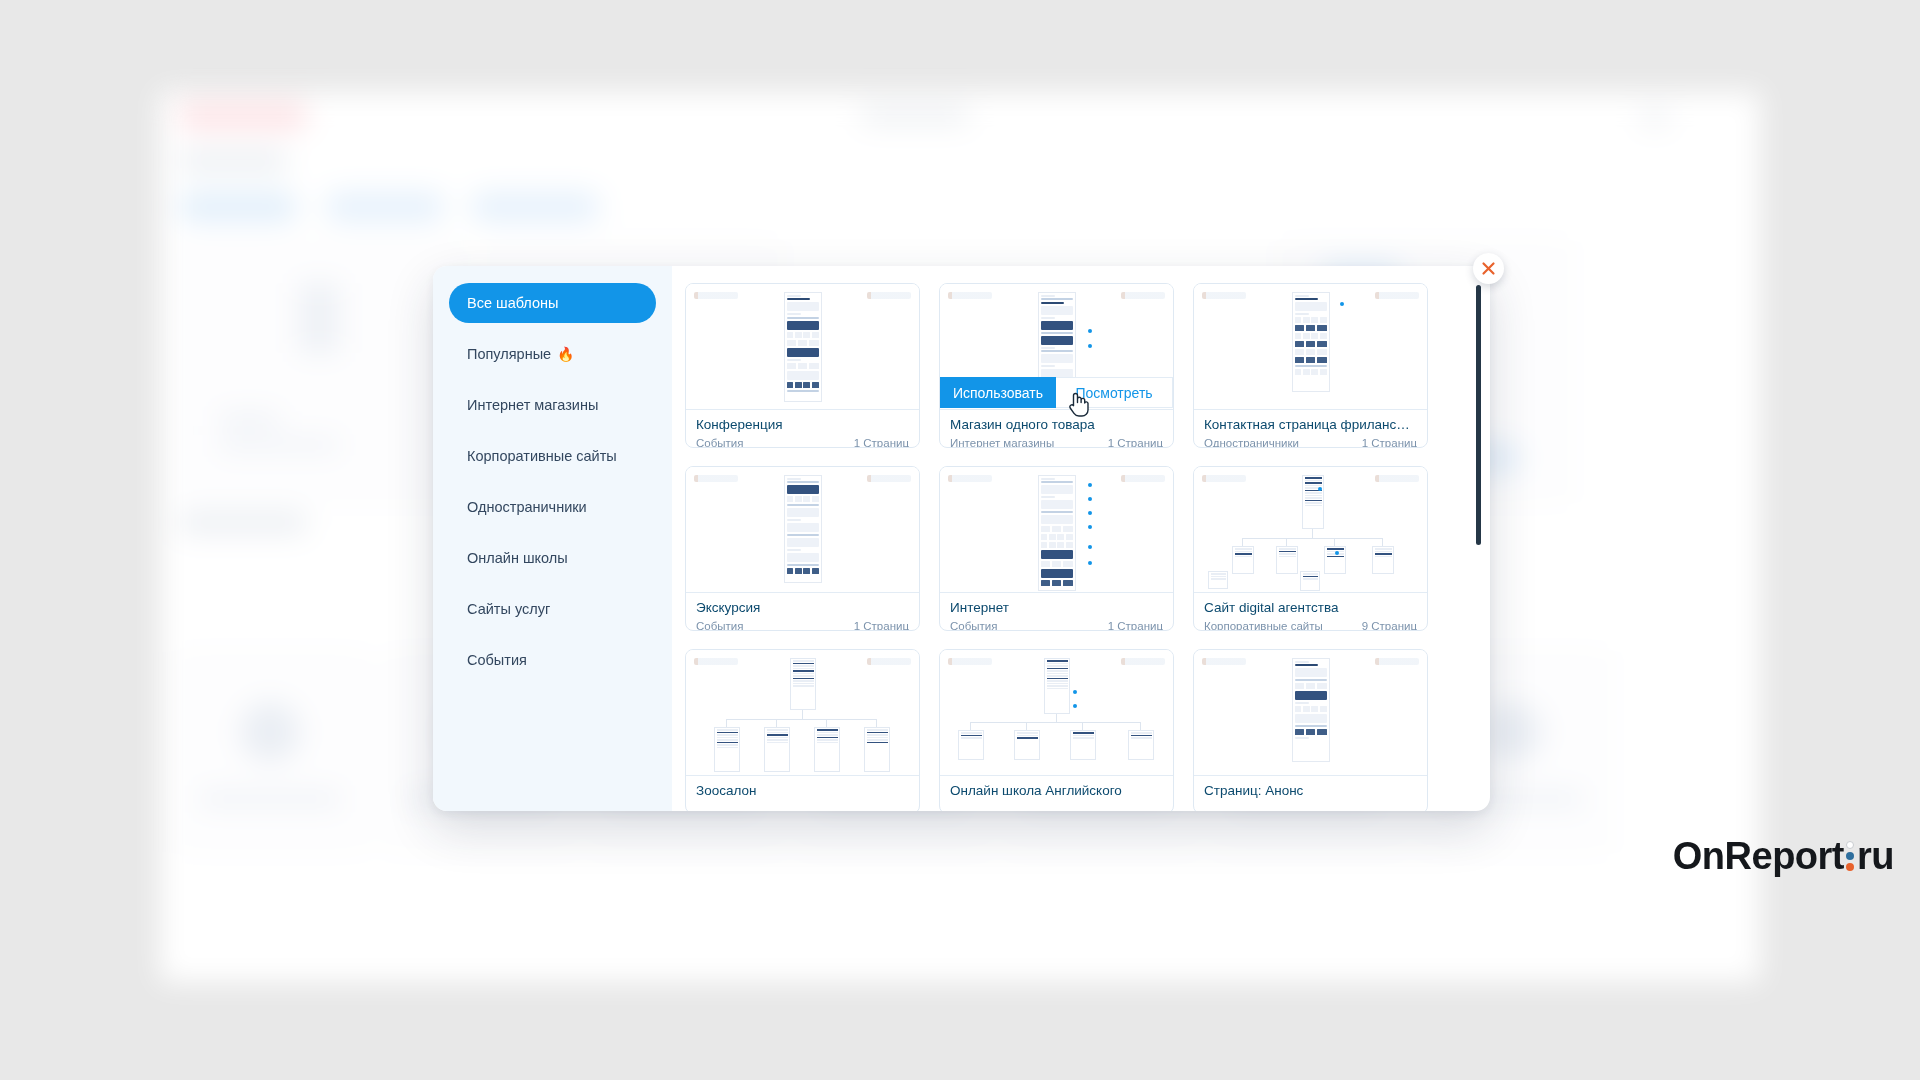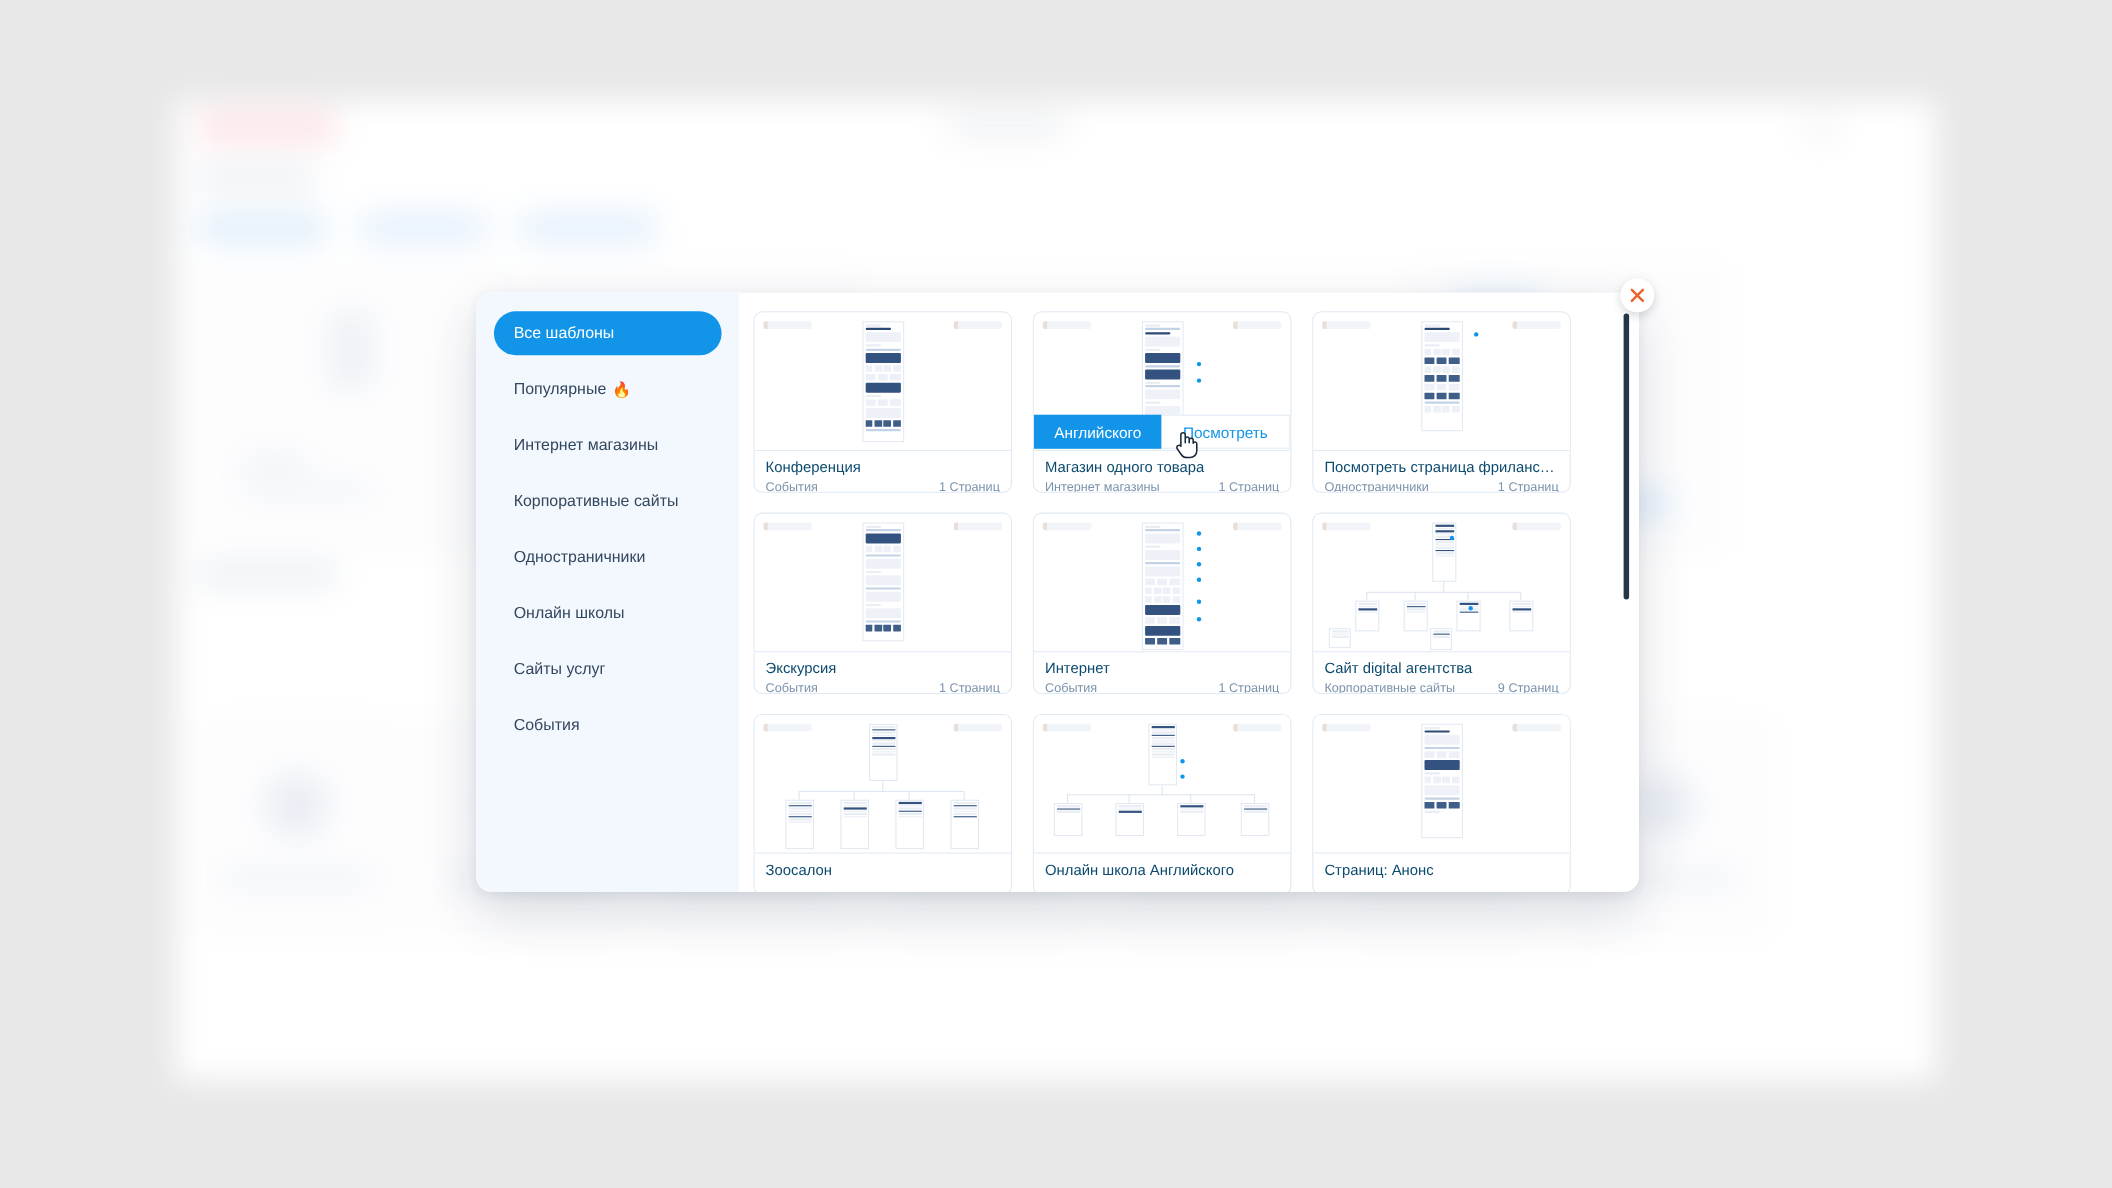--- a/index.html
+++ b/index.html
@@ -429,21 +429,21 @@
               <div class="blk"></div>
                 <div class="w sm"></div>
               <div class="blk"></div>
                 <div class="w md"></div>
               <div class="w sm"></div>
             </div>
             <div class="dot-blue" style="left:148px;top:45px;"></div>
             <div class="dot-blue" style="left:148px;top:60px;"></div>
           </div>
           <div class="tpl-actions">
-            <div class="act-btn primary">Английского</div>
+            <div class="act-btn primary">Использовать</div>
             <div class="act-btn secondary">Посмотреть</div>
           </div>
           <div class="tpl-meta">
             <div class="tpl-title">Магазин одного товара</div>
             <div class="tpl-sub">
               <span>Интернет магазины</span>
               <span>1 Страниц</span>
             </div>
           </div>
         </div>
@@ -493,21 +493,21 @@
               <div class="row">
                   <i></i>
                   <i></i>
                   <i></i>
                   <i></i>
                 </div>
             </div>
             <div class="dot-blue" style="left:146px;top:18px;"></div>
           </div>
           <div class="tpl-meta">
-            <div class="tpl-title">Посмотреть страница фриланс…</div>
+            <div class="tpl-title">Контактная страница фриланс…</div>
             <div class="tpl-sub">
               <span>Одностраничники</span>
               <span>1 Страниц</span>
             </div>
           </div>
         </div>
 
         <div class="tpl-card">
           <div class="tpl-thumb">
             <div class="tpl-logo left"></div>
@@ -858,14 +858,23 @@
       <path d="M5.5 14.5 L5.5 5.5 a2 2 0 0 1 4 0 L9.5 12.5 L9.5 9 a1.8 1.8 0 0 1 3.6 0 L13.1 12.5 L13.1 10.2 a1.8 1.8 0 0 1 3.6 0 L16.7 13 a1.7 1.7 0 0 1 3.3 .4 L20 20 a6 6 0 0 1 -6 6 L11 26 a6 6 0 0 1 -5 -2.6 L2.2 18 a2 2 0 0 1 3.3 -2.3 Z" fill="#ffffff" stroke="#1a2a3a" stroke-width="1.4" stroke-linejoin="round"></path>
     </svg>
   </div>
 
   <div id="close-btn">
     <svg width="15" height="15" viewBox="0 0 15 15">
       <path d="M2.5 2.5 L12.5 12.5 M12.5 2.5 L2.5 12.5" stroke="#e8622c" stroke-width="2.2" stroke-linecap="round"></path>
     </svg>
   </div>
 
+  <div id="watermark">
+    <span>OnReport</span>
+    <span id="wm-dots">
+      <span class="wm-d1"></span>
+        <span class="wm-d2"></span>
+        <span class="wm-d3"></span>
+    </span>
+    <span>ru</span>
+  </div>
 
 </div>
 
 </body></html>

